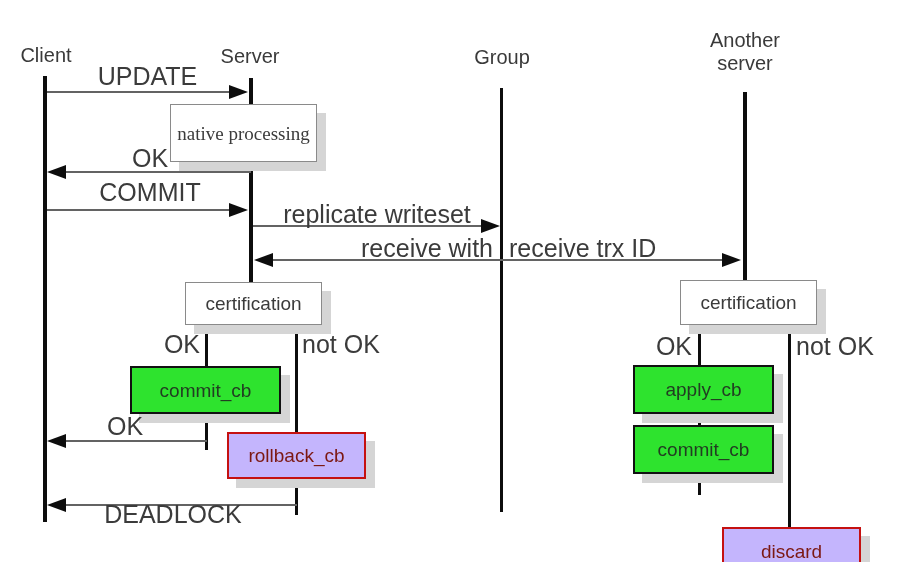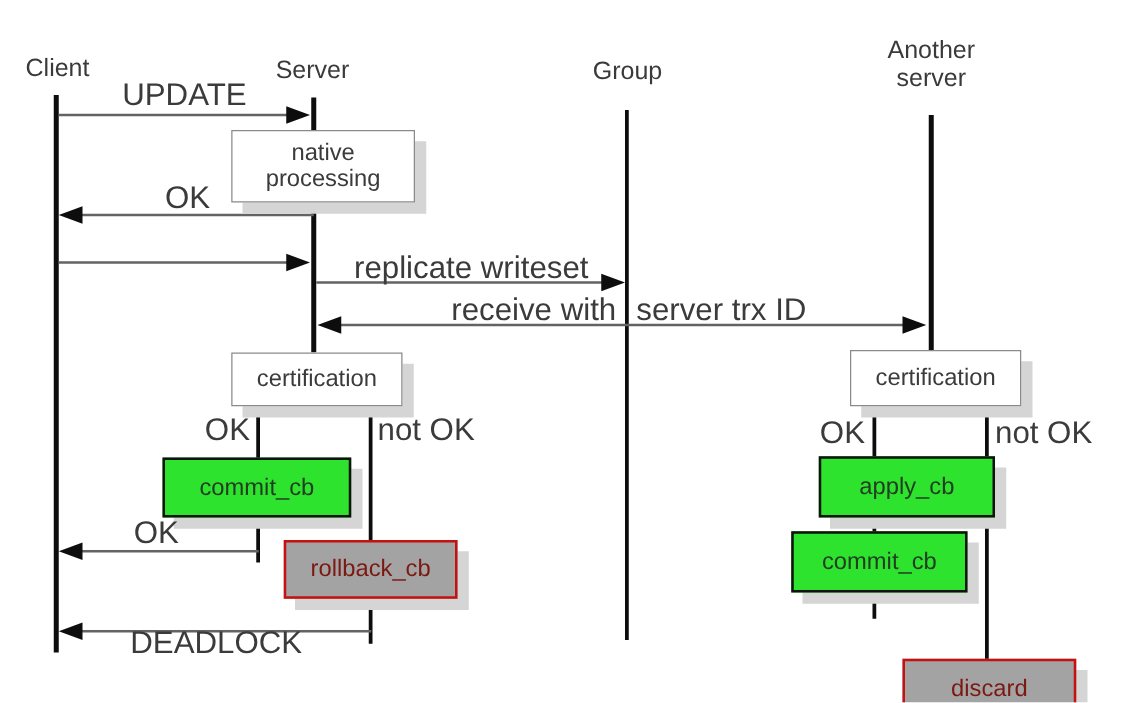--- a/index.html
+++ b/index.html
@@ -19,21 +19,21 @@
   
   .lbl{position:absolute;font-size:25px;line-height:21px;white-space:nowrap;z-index:4;}
   .actor{position:absolute;font-size:20px;line-height:23px;text-align:center;z-index:4;color:#3a3a3a;}
   .ctr{text-align:center;}
   .rgt{text-align:right;}
   
   .box{position:absolute;display:flex;align-items:center;justify-content:center;
        font-size:19px;z-index:3;box-shadow:9px 9px 0 #d5d5d5;text-align:center;line-height:21px;}
   .whitebox{background:#ffffff;border:1px solid #8a8a8a;color:#3b3b3b;}
   .greenbox{background:#2ee32e;border:2px solid #111111;color:#223d22;}
-  .redbox{background:#a3a3a3;border:2px solid #c51111;color:#7c1812;}
+  .redbox{background:#c4b5fd;border:2px solid #c51111;color:#7c1812;}
   .wrapbox{white-space:normal;padding:0 4px;}
 </style>
 </head>
 <body>
 
 <div id="canvas">
 
   <div class="actor" style="left:205px;top:45px;width:90px;">Server</div>
   <div class="actor" style="left:0px;top:44px;width:92px;">Client</div>
   <div class="actor" style="left:457px;top:46px;width:90px;">Group</div>
@@ -50,34 +50,35 @@
   <div class="branch" style="left:788px;top:323px;height:217px;"></div>
 
   <div class="lbl ctr" style="left:85px;top:66px;width:125px;">UPDATE</div>
   <div class="mline" style="left:47px;top:91px;width:185px;"></div>
   <div class="ah-r" style="left:229px;top:85px;"></div>
 
   <div class="lbl ctr" style="left:110px;top:148px;width:80px;">OK</div>
   <div class="mline" style="left:64px;top:171px;width:187px;"></div>
   <div class="ah-l" style="left:47px;top:165px;"></div>
 
+  <div class="lbl ctr" style="left:85px;top:182px;width:130px;">COMMIT</div>
   <div class="mline" style="left:47px;top:209px;width:185px;"></div>
   <div class="ah-r" style="left:229px;top:203px;"></div>
 
   <div class="lbl ctr" style="left:277px;top:204px;width:200px;">replicate writeset</div>
   <div class="mline" style="left:253px;top:225px;width:230px;"></div>
   <div class="ah-r" style="left:481px;top:219px;"></div>
 
   <div class="lbl rgt" style="left:353px;top:238px;width:140px;">receive with</div>
-  <div class="lbl" style="left:509px;top:238px;width:160px;">server trx ID</div>
+  <div class="lbl" style="left:509px;top:238px;width:160px;">receive trx ID</div>
   <div class="mline" style="left:271px;top:259px;width:453px;"></div>
   <div class="ah-l" style="left:254px;top:253px;"></div>
   <div class="ah-r" style="left:722px;top:253px;"></div>
 
-  <div class="box whitebox wrapbox" style="left:185px;top:104px;width:137px;height:56px;">native processing</div>
+  <div class="box whitebox wrapbox" style="left:170px;top:104px;width:137px;height:56px;font-family:Liberation Serif, serif;">native processing</div>
   <div class="box whitebox" style="left:185px;top:282px;width:135px;height:41px;">certification</div>
 
   <div class="lbl rgt" style="left:150px;top:334px;width:50px;">OK</div>
   <div class="lbl" style="left:302px;top:334px;width:80px;">not OK</div>
 
   <div class="box greenbox" style="left:130px;top:366px;width:147px;height:44px;">commit_cb</div>
   <div class="box redbox" style="left:227px;top:432px;width:135px;height:43px;">rollback_cb</div>
 
   <div class="lbl ctr" style="left:95px;top:416px;width:60px;">OK</div>
   <div class="mline" style="left:64px;top:440px;width:143px;"></div>
@@ -85,17 +86,17 @@
 
   <div class="lbl ctr" style="left:98px;top:504px;width:150px;">DEADLOCK</div>
   <div class="mline" style="left:64px;top:504px;width:233px;"></div>
   <div class="ah-l" style="left:47px;top:498px;"></div>
 
   <div class="box whitebox" style="left:680px;top:280px;width:135px;height:43px;">certification</div>
 
   <div class="lbl rgt" style="left:642px;top:336px;width:50px;">OK</div>
   <div class="lbl" style="left:796px;top:336px;width:80px;">not OK</div>
 
-  <div class="box greenbox" style="left:633px;top:365px;width:137px;height:45px;margin-left:22px;">apply_cb</div>
+  <div class="box greenbox" style="left:633px;top:365px;width:137px;height:45px;">apply_cb</div>
   <div class="box greenbox" style="left:633px;top:425px;width:137px;height:45px;">commit_cb</div>
   <div class="box redbox" style="left:722px;top:483px;width:135px;height:45px;margin-top:44px;">discard</div>
 
 </div>
 
 </body></html>

